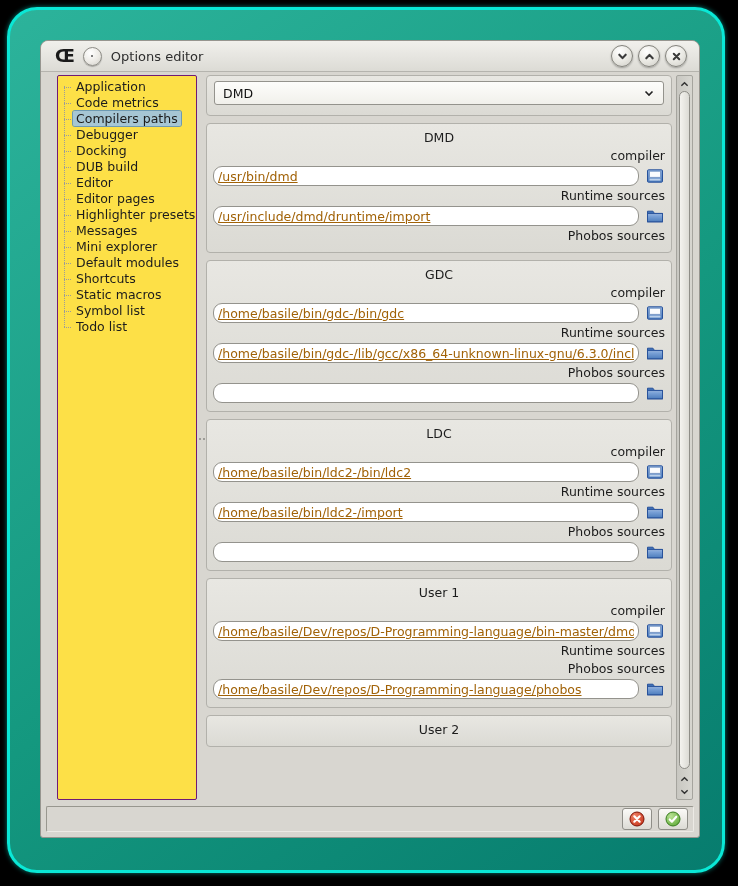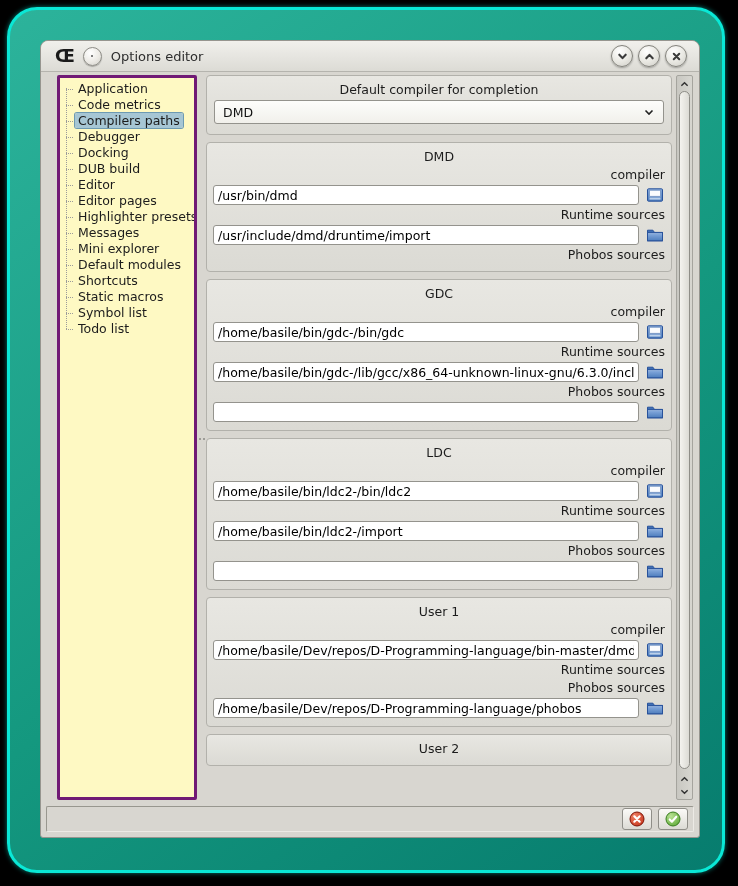--- a/index.html
+++ b/index.html
@@ -42,21 +42,21 @@
   .circle-btn{
     width:22px;height:22px;border-radius:50%;box-sizing:border-box;
     background:radial-gradient(circle at 38% 28%,#ffffff 0%,#e8e7e1 55%,#cecdc7 100%);
     border:1px solid #83827c;box-shadow:0 1px 2px rgba(0,0,0,.3);
     display:flex;align-items:center;justify-content:center;
   }
   .circle-btn svg{width:11px;height:11px;}
   
   .main{flex:1;display:flex;padding:3px 6px 3px 16px;min-height:0;}
   .sidebar{
-    width:140px;flex:none;background:#fef9c3;border:3px solid #701a75;border-radius:2px;
+    width:140px;flex:none;background:#fde047;border:1px solid #701a75;border-radius:2px;
     overflow:hidden;box-sizing:border-box;
   }
   .tree{position:relative;padding-top:3px;font-size:12.5px;color:#1c1c1c;}
   .tree::before{content:"";position:absolute;left:6px;top:10px;height:241px;border-left:1px dotted #9b9b9b;}
   .tree-item{position:relative;height:16px;line-height:16px;padding-left:15px;white-space:nowrap;cursor:default;}
   .tree-item::before{content:"";position:absolute;left:6px;top:8px;width:7px;border-top:1px dotted #9b9b9b;}
   .tree-item .lbl{padding:0 3px;border-radius:2px;}
   .tree-item.selected .lbl{background:#a6c6d4;box-shadow:0 0 0 1px #6d9ab2;}
   .splitter{width:9px;flex:none;position:relative;}
   .splitter .grip{
@@ -69,22 +69,22 @@
   .group{
     border:1px solid #b2b1ab;border-radius:4px;
     background:linear-gradient(#e8e7e2,#dbdad4);
     padding:3px 6px 6px;margin-bottom:7px;box-sizing:border-box;
   }
   .group-title{text-align:center;font-size:12.5px;color:#1c1c1c;margin:3px 0 2px;height:16px;line-height:16px;}
   .flabel{text-align:right;font-size:12.5px;color:#1c1c1c;margin:1px 0 3px;height:15px;line-height:15px;}
   .frow{display:flex;align-items:center;gap:6px;margin-bottom:2px;}
   input.path{
     flex:1;min-width:0;height:20px;box-sizing:border-box;
-    border:1px solid #94938d;border-radius:3px;background:#fff;
-    font:12.5px "DejaVu Sans",sans-serif;color:#000000;padding:0 4px;outline:none;
+    border:1px solid #94938d;border-radius:9px;background:#fff;
+    font:12.5px "DejaVu Sans",sans-serif;color:#a16207;padding:0 4px;outline:none;text-decoration:underline;
   }
   .icon-btn{flex:none;width:20px;height:18px;background:none;border:none;padding:0;
     display:flex;align-items:center;justify-content:center;cursor:pointer;}
   .icon-btn svg{width:18px;height:16px;}
   .combo{
     height:24px;margin:2px 1px 4px;box-sizing:border-box;
     border:1px solid #94938d;border-radius:3px;
     background:linear-gradient(#fdfdfb,#f1f0eb);
     display:flex;align-items:center;padding:0 8px;font-size:12.5px;color:#111;cursor:default;
   }
@@ -233,21 +233,20 @@
     </div>
 
     <div class="splitter">
         <span class="grip"></span>
       </div>
 
     <div class="content">
       <div class="scrollview">
 
         <div class="group">
-          <div class="group-title">Default compiler for completion</div>
           <div class="combo">
             <span>DMD</span>
             <svg class="chev">
                 <use href="#ic-combo-chev"></use>
               </svg>
           </div>
         </div>
 
         <div class="group">
           <div class="group-title">DMD</div>

